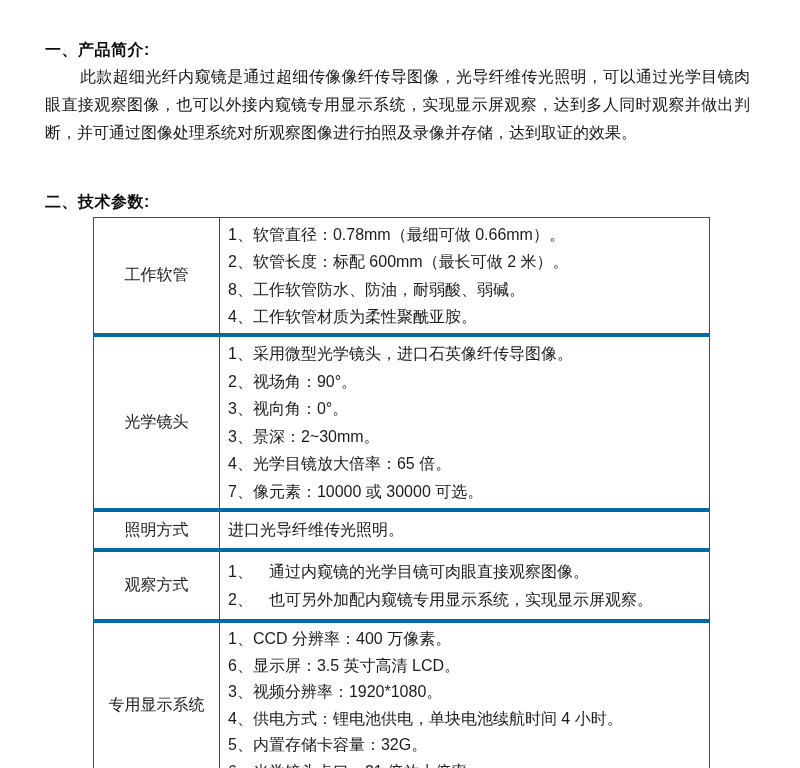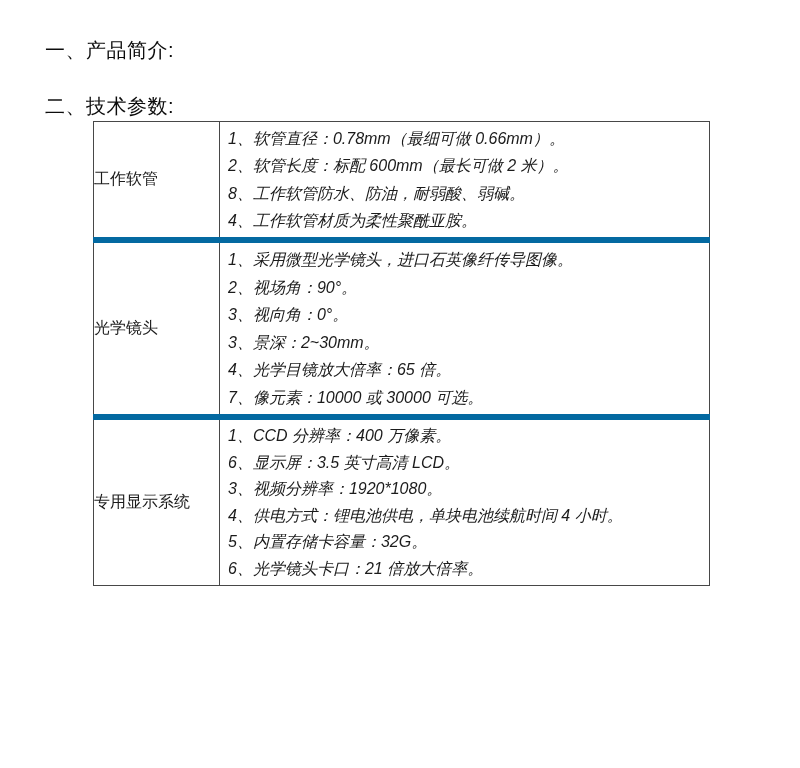--- a/index.html
+++ b/index.html
@@ -12,28 +12,28 @@
     overflow: hidden;
   }
   .page {
     position: relative;
     width: 800px;
     height: 768px;
     background: #ffffff;
   }
   .section-heading {
     margin: 0 0 0 45px;
-    font-size: 20px;
-    font-weight: 400;
+    font-size: 16px;
+    font-weight: 700;
     line-height: 26px;
     color: #0c0c0c;
     letter-spacing: 0.5px;
   }
   .heading-1 { padding-top: 37px; }
-  .heading-2 { margin-top: 30px; }
+  .heading-2 { margin-top: 42px; }
   .intro-paragraph {
     margin: 0 50px 0 45px;
     font-size: 16px;
     line-height: 28px;
     text-indent: 35px;
     text-align: justify;
     color: #161616;
   }
   table.spec-table {
     margin: 2px 0 0 93px;
@@ -41,45 +41,46 @@
     border-collapse: collapse;
     table-layout: fixed;
   }
   .spec-table td {
     border: 1.6px solid #474747;
     vertical-align: middle;
     font-size: 16px;
     color: #1b1b1b;
   }
   
-  .spec-table tr + tr td { border-top: 6px solid #0369a1; }
+  .spec-table tr + tr td { border-top: 4px solid #0369a1; }
   .label-cell {
     width: 125px;
-    text-align: left;
+    text-align: center;
     padding: 0;
   }
-  .content-cell { padding: 2px 4px 2px 8px; font-style: italic; }
+  .content-cell { padding: 2px 4px 2px 8px; }
   .content-line {
     line-height: 27.5px;
     white-space: pre-wrap;
   }
   .row-1 td { height: 111px; }
   .row-2 td { height: 167px; }
   .row-3 td { height: 32px; }
   .row-4 td { height: 63px; }
   .row-5 td { height: 161px; }
   .row-5 .content-line { line-height: 26.5px; }
 </style>
 </head>
 <body>
 
 <div class="page">
 
   <h2 class="section-heading heading-1">一、产品简介:</h2>
 
+  <p class="intro-paragraph">此款超细光纤内窥镜是通过超细传像像纤传导图像，光导纤维传光照明，可以通过光学目镜肉眼直接观察图像，也可以外接内窥镜专用显示系统，实现显示屏观察，达到多人同时观察并做出判断，并可通过图像处理系统对所观察图像进行拍照及录像并存储，达到取证的效果。</p>
 
   <h2 class="section-heading heading-2">二、技术参数:</h2>
 
   <table class="spec-table">
     <tbody>
         <tr class="row-1">
           <td class="label-cell">工作软管</td>
           <td class="content-cell">
             <div class="content-line">1、软管直径：0.78mm（最细可做 0.66mm）。</div>
             <div class="content-line">2、软管长度：标配 600mm（最长可做 2 米）。</div>
@@ -91,20 +92,33 @@
           <td class="label-cell">光学镜头</td>
           <td class="content-cell">
             <div class="content-line">1、采用微型光学镜头，进口石英像纤传导图像。</div>
             <div class="content-line">2、视场角：90°。</div>
             <div class="content-line">3、视向角：0°。</div>
             <div class="content-line">3、景深：2~30mm。</div>
             <div class="content-line">4、光学目镜放大倍率：65 倍。</div>
             <div class="content-line">7、像元素：10000 或 30000 可选。</div>
           </td>
         </tr>
+        <tr class="row-3">
+          <td class="label-cell">照明方式</td>
+          <td class="content-cell">
+            <div class="content-line">进口光导纤维传光照明。</div>
+          </td>
+        </tr>
+        <tr class="row-4">
+          <td class="label-cell">观察方式</td>
+          <td class="content-cell">
+            <div class="content-line">1、　通过内窥镜的光学目镜可肉眼直接观察图像。</div>
+            <div class="content-line">2、　也可另外加配内窥镜专用显示系统，实现显示屏观察。</div>
+          </td>
+        </tr>
         <tr class="row-5">
           <td class="label-cell">专用显示系统</td>
           <td class="content-cell">
             <div class="content-line">1、CCD 分辨率：400 万像素。</div>
             <div class="content-line">6、显示屏：3.5 英寸高清 LCD。</div>
             <div class="content-line">3、视频分辨率：1920*1080。</div>
             <div class="content-line">4、供电方式：锂电池供电，单块电池续航时间 4 小时。</div>
             <div class="content-line">5、内置存储卡容量：32G。</div>
             <div class="content-line">6、光学镜头卡口：21 倍放大倍率。</div>
           </td>

